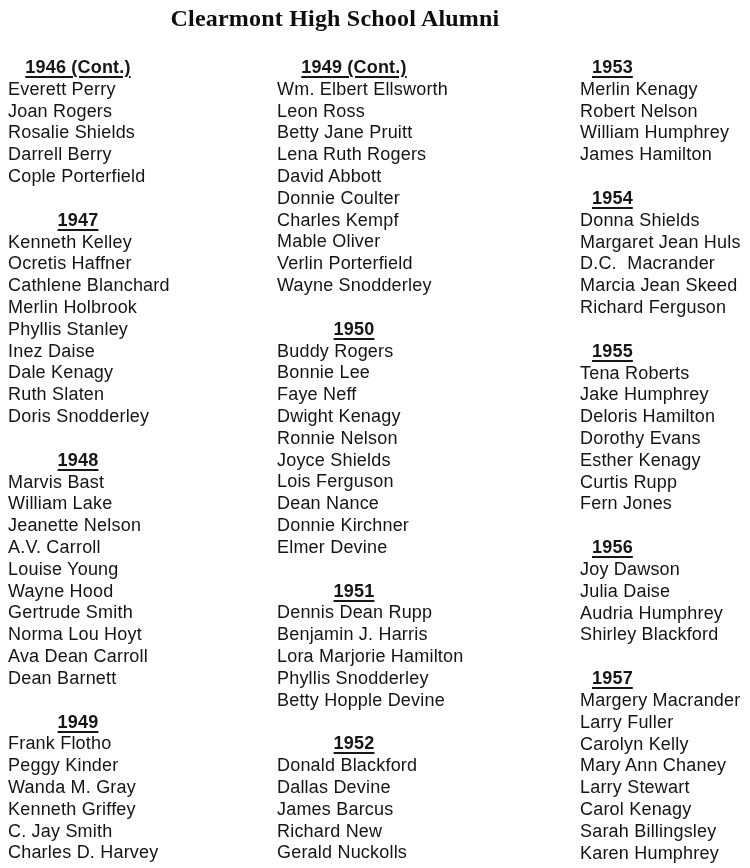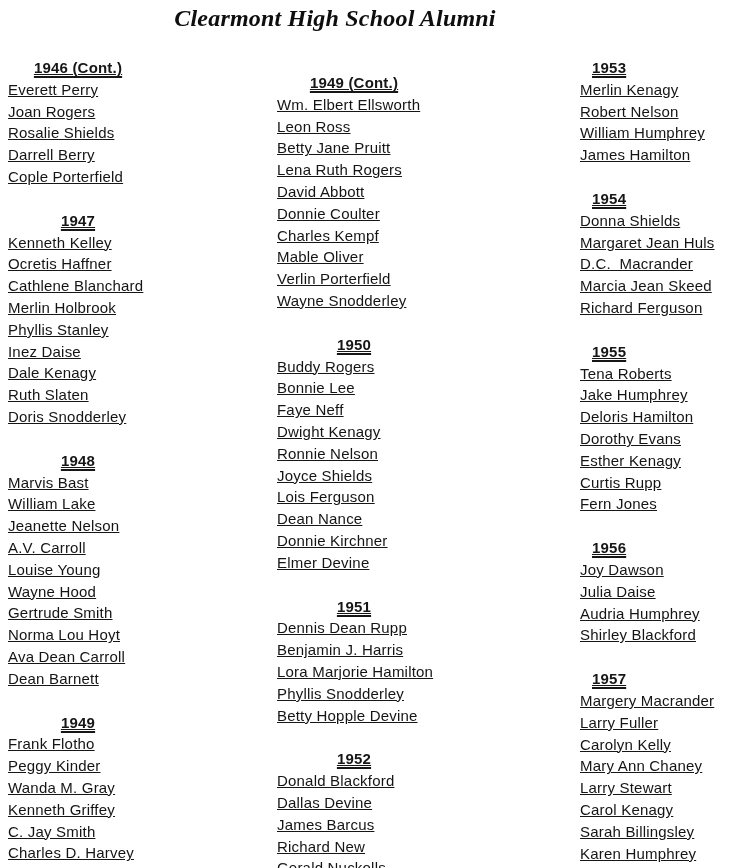--- a/index.html
+++ b/index.html
@@ -19,48 +19,46 @@
     font-family: "Liberation Sans", sans-serif;
   }
   .title {
     position: absolute;
     top: 3px;
     left: 0;
     width: 670px;
     margin: 0;
     text-align: center;
     font-family: "Liberation Serif", serif;
-    font-style: italic;
     font-weight: bold;
     font-size: 24px;
     line-height: 30px;
     color: #0e0e0e;
     letter-spacing: 0.2px;
   }
   .col {
     position: absolute;
     top: 57px;
-    font-size: 15px;
+    font-size: 18px;
     line-height: 21.8px;
     letter-spacing: 0.2px;
     white-space: pre;
-    text-decoration: underline;
   }
   .col-1 { left: 8px;   width: 260px; }
   .col-2 { left: 277px; width: 290px; }
   .col-3 { left: 580px; width: 162px; }
   .section + .section { margin-top: 22px; }
   .year-header {
     font-weight: bold;
     text-decoration: underline;
     text-decoration-thickness: 1.5px;
     text-underline-offset: 3px;
   }
   .col-1 .year-header { width: 140px; text-align: center; }
-  .col-2 .year-header { width: 154px; text-align: center; margin-top: 15px; }
+  .col-2 .year-header { width: 154px; text-align: center; }
   .col-3 .year-header { padding-left: 12px; }
   .name { color: #141414; }
 </style>
 </head>
 <body>
 
 <div class="page">
   <h1 class="title">Clearmont High School Alumni</h1>
   <div class="col col-1"><div class="section"><div class="year-header">1946 (Cont.)</div><div class="name">Everett Perry</div><div class="name">Joan Rogers</div><div class="name">Rosalie Shields</div><div class="name">Darrell Berry</div><div class="name">Cople Porterfield</div></div><div class="section"><div class="year-header">1947</div><div class="name">Kenneth Kelley</div><div class="name">Ocretis Haffner</div><div class="name">Cathlene Blanchard</div><div class="name">Merlin Holbrook</div><div class="name">Phyllis Stanley</div><div class="name">Inez Daise</div><div class="name">Dale Kenagy</div><div class="name">Ruth Slaten</div><div class="name">Doris Snodderley</div></div><div class="section"><div class="year-header">1948</div><div class="name">Marvis Bast</div><div class="name">William Lake</div><div class="name">Jeanette Nelson</div><div class="name">A.V. Carroll</div><div class="name">Louise Young</div><div class="name">Wayne Hood</div><div class="name">Gertrude Smith</div><div class="name">Norma Lou Hoyt</div><div class="name">Ava Dean Carroll</div><div class="name">Dean Barnett</div></div><div class="section"><div class="year-header">1949</div><div class="name">Frank Flotho</div><div class="name">Peggy Kinder</div><div class="name">Wanda M. Gray</div><div class="name">Kenneth Griffey</div><div class="name">C. Jay Smith</div><div class="name">Charles D. Harvey</div></div></div>
   <div class="col col-2"><div class="section"><div class="year-header">1949 (Cont.)</div><div class="name">Wm. Elbert Ellsworth</div><div class="name">Leon Ross</div><div class="name">Betty Jane Pruitt</div><div class="name">Lena Ruth Rogers</div><div class="name">David Abbott</div><div class="name">Donnie Coulter</div><div class="name">Charles Kempf</div><div class="name">Mable Oliver</div><div class="name">Verlin Porterfield</div><div class="name">Wayne Snodderley</div></div><div class="section"><div class="year-header">1950</div><div class="name">Buddy Rogers</div><div class="name">Bonnie Lee</div><div class="name">Faye Neff</div><div class="name">Dwight Kenagy</div><div class="name">Ronnie Nelson</div><div class="name">Joyce Shields</div><div class="name">Lois Ferguson</div><div class="name">Dean Nance</div><div class="name">Donnie Kirchner</div><div class="name">Elmer Devine</div></div><div class="section"><div class="year-header">1951</div><div class="name">Dennis Dean Rupp</div><div class="name">Benjamin J. Harris</div><div class="name">Lora Marjorie Hamilton</div><div class="name">Phyllis Snodderley</div><div class="name">Betty Hopple Devine</div></div><div class="section"><div class="year-header">1952</div><div class="name">Donald Blackford</div><div class="name">Dallas Devine</div><div class="name">James Barcus</div><div class="name">Richard New</div><div class="name">Gerald Nuckolls</div></div></div>

